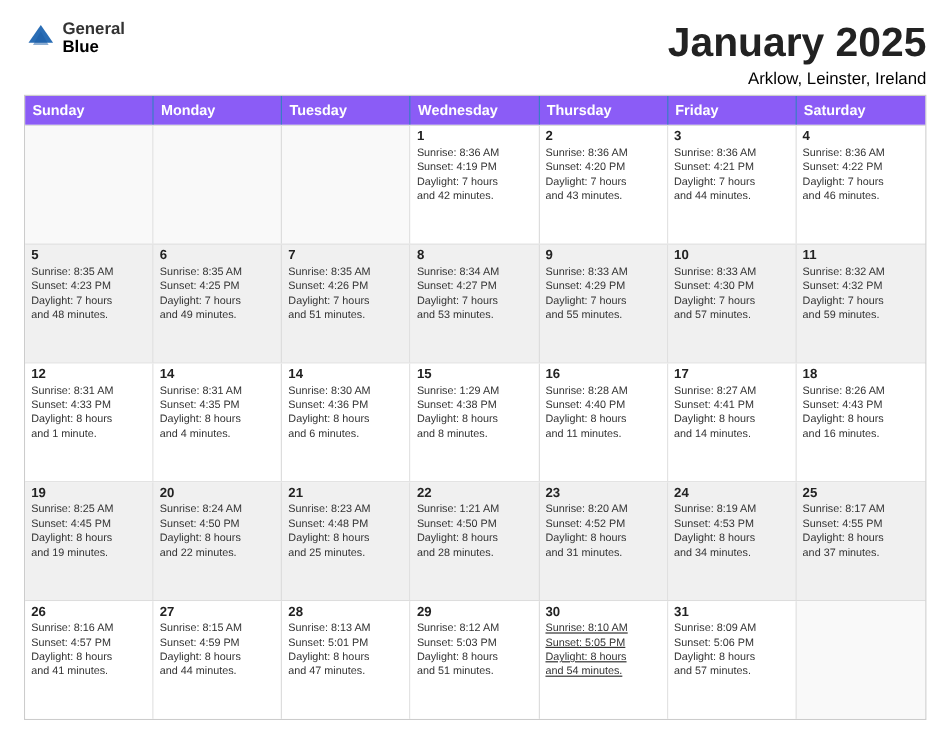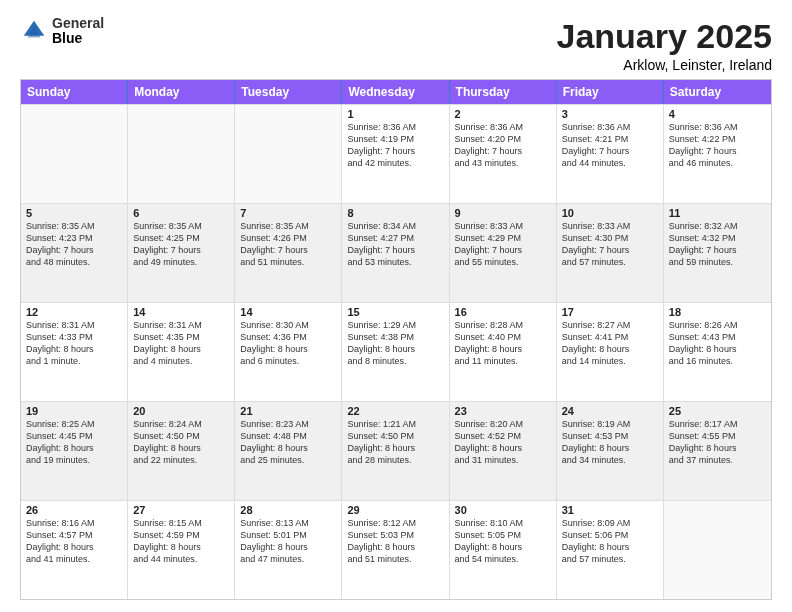--- a/index.html
+++ b/index.html
@@ -358,21 +358,21 @@
           </div>
           <div class="cal-cell">
             <span class="day-num">29</span>
             <div class="cell-info" style="white-space: pre-line;">Sunrise: 8:12 AM
 Sunset: 5:03 PM
 Daylight: 8 hours
 and 51 minutes.</div>
           </div>
           <div class="cal-cell">
             <span class="day-num">30</span>
-            <div class="cell-info" style="white-space: pre-line;">Sunrise: 8:10 AM
+            <div class="cell-info" style="white-space: pre-line; text-decoration: underline;">Sunrise: 8:10 AM
 Sunset: 5:05 PM
 Daylight: 8 hours
 and 54 minutes.</div>
           </div>
           <div class="cal-cell">
             <span class="day-num">31</span>
             <div class="cell-info" style="white-space: pre-line;">Sunrise: 8:09 AM
 Sunset: 5:06 PM
 Daylight: 8 hours
 and 57 minutes.</div>

